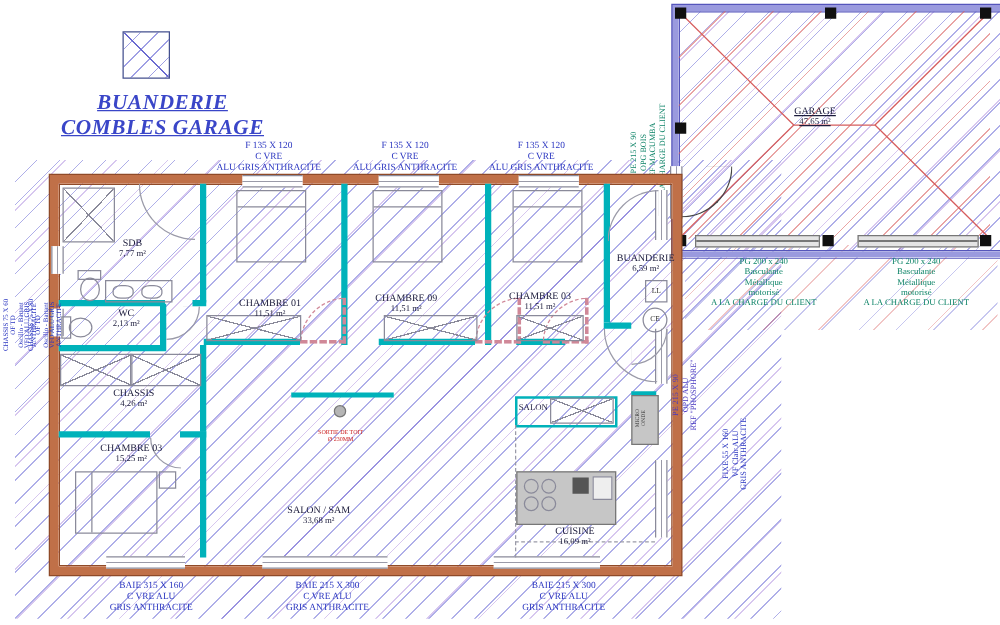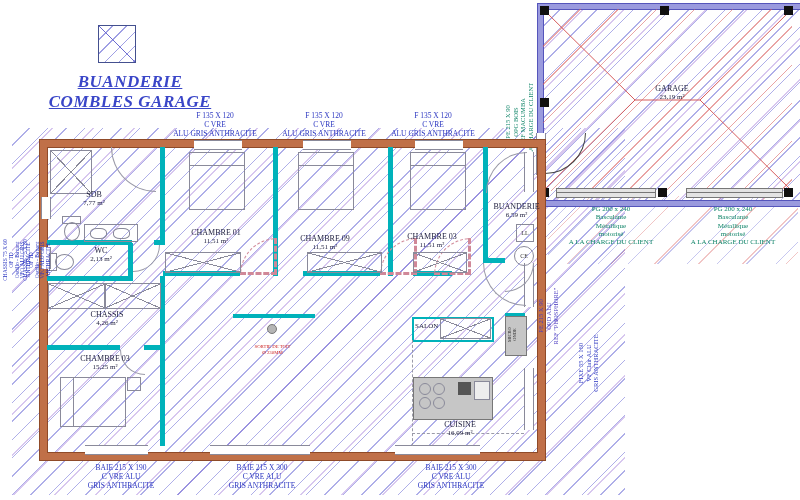--- a/index.html
+++ b/index.html
@@ -75,23 +75,23 @@
     <svg class="abs" style="left:0;top:0;" width="249" height="182">
       <g stroke="#d65c5c" stroke-width="1" fill="none">
         <line x1="0" y1="0" x2="92" y2="91"></line>
           <line x1="0" y1="182" x2="92" y2="91"></line>
         <line x1="249" y1="0" x2="157" y2="91"></line>
           <line x1="249" y1="182" x2="157" y2="91"></line>
         <line x1="92" y1="91" x2="157" y2="91"></line>
       </g>
     </svg>
   </div>
-  <div class="abs tc ink" style="left:612px;top:84px;width:120px;">
+  <div class="abs tc ink" style="left:592px;top:84px;width:120px;text-decoration:underline;">
     <div class="room-name">GARAGE</div>
-    <div class="room-area">23,19 m²</div>
+    <div class="room-area">47,65 m²</div>
   </div>
 
   <div class="abs post" style="left:540px;top:6px;"></div>
   <div class="abs post" style="left:660px;top:6px;"></div>
   <div class="abs post" style="left:784px;top:6px;"></div>
   <div class="abs post" style="left:540px;top:98px;"></div>
   <div class="abs post" style="left:540px;top:188px;"></div>
   <div class="abs post" style="left:658px;top:188px;"></div>
   <div class="abs post" style="left:784px;top:188px;"></div>
 
@@ -219,51 +219,55 @@
     <div>MICRO</div>
     <div>ONDE</div>
   </div>
 
   <div class="abs" style="left:267px;top:324px;width:8px;height:8px;border-radius:50%;background:#b5b5b5;border:1px solid #777;"></div>
   <div class="abs tc red" style="left:235px;top:344px;width:75px;font-size:4.8px;line-height:1.2;">
     <div>SORTIE DE TOIT</div>
     <div>Ø 230MM</div>
   </div>
 
-  <div class="abs tc ink" style="left:64px;top:190px;width:60px;">
+  <div class="abs tc ink" style="left:76px;top:190px;width:60px;">
     <div class="room-name">SDB</div>
     <div class="room-area">7,77 m²</div>
   </div>
   <div class="abs tc ink" style="left:76px;top:246px;width:50px;">
     <div class="room-name">WC</div>
     <div class="room-area">2,13 m²</div>
   </div>
   <div class="abs tc ink" style="left:47px;top:310px;width:120px;">
     <div class="room-name">CHASSIS</div>
     <div class="room-area">4,26 m²</div>
   </div>
   <div class="abs tc ink" style="left:45px;top:354px;width:120px;">
     <div class="room-name">CHAMBRE 03</div>
     <div class="room-area">15,25 m²</div>
   </div>
-  <div class="abs tc ink" style="left:156px;top:228px;width:120px;">
+  <div class="abs tc ink" style="left:156px;top:238px;width:120px;">
     <div class="room-name">CHAMBRE 01</div>
     <div class="room-area">11,51 m²</div>
   </div>
   <div class="abs tc ink" style="left:265px;top:234px;width:120px;">
     <div class="room-name">CHAMBRE 09</div>
     <div class="room-area">11,51 m²</div>
   </div>
   <div class="abs tc ink" style="left:372px;top:232px;width:120px;">
     <div class="room-name">CHAMBRE 03</div>
     <div class="room-area">11,51 m²</div>
   </div>
   <div class="abs tc ink" style="left:474px;top:202px;width:85px;">
     <div class="room-name">BUANDERIE</div>
     <div class="room-area">6,59 m²</div>
+  </div>
+  <div class="abs tc ink" style="left:185px;top:403px;width:140px;">
+    <div class="room-name">SALON / SAM</div>
+    <div class="room-area">33,68 m²</div>
   </div>
   <div class="abs tc ink" style="left:400px;top:420px;width:120px;">
     <div class="room-name">CUISINE</div>
     <div class="room-area">16,09 m²</div>
   </div>
 
   <div class="abs tc blue f7" style="left:155px;top:112px;width:120px;">
     <div>F 135 X 120</div>
     <div>C VRE</div>
     <div>ALU GRIS ANTHRACITE</div>
@@ -272,21 +276,21 @@
     <div>F 135 X 120</div>
     <div>C VRE</div>
     <div>ALU GRIS ANTHRACITE</div>
   </div>
   <div class="abs tc blue f7" style="left:373px;top:112px;width:120px;">
     <div>F 135 X 120</div>
     <div>C VRE</div>
     <div>ALU GRIS ANTHRACITE</div>
   </div>
   <div class="abs tc blue f7" style="left:61px;top:464px;width:120px;">
-    <div>BAIE 215 X 190</div>
+    <div>BAIE 315 X 160</div>
     <div>C VRE ALU</div>
     <div>GRIS ANTHRACITE</div>
   </div>
   <div class="abs tc blue f7" style="left:202px;top:464px;width:120px;">
     <div>BAIE 215 X 300</div>
     <div>C VRE ALU</div>
     <div>GRIS ANTHRACITE</div>
   </div>
   <div class="abs tc blue f7" style="left:391px;top:464px;width:120px;">
     <div>BAIE 215 X 300</div>

